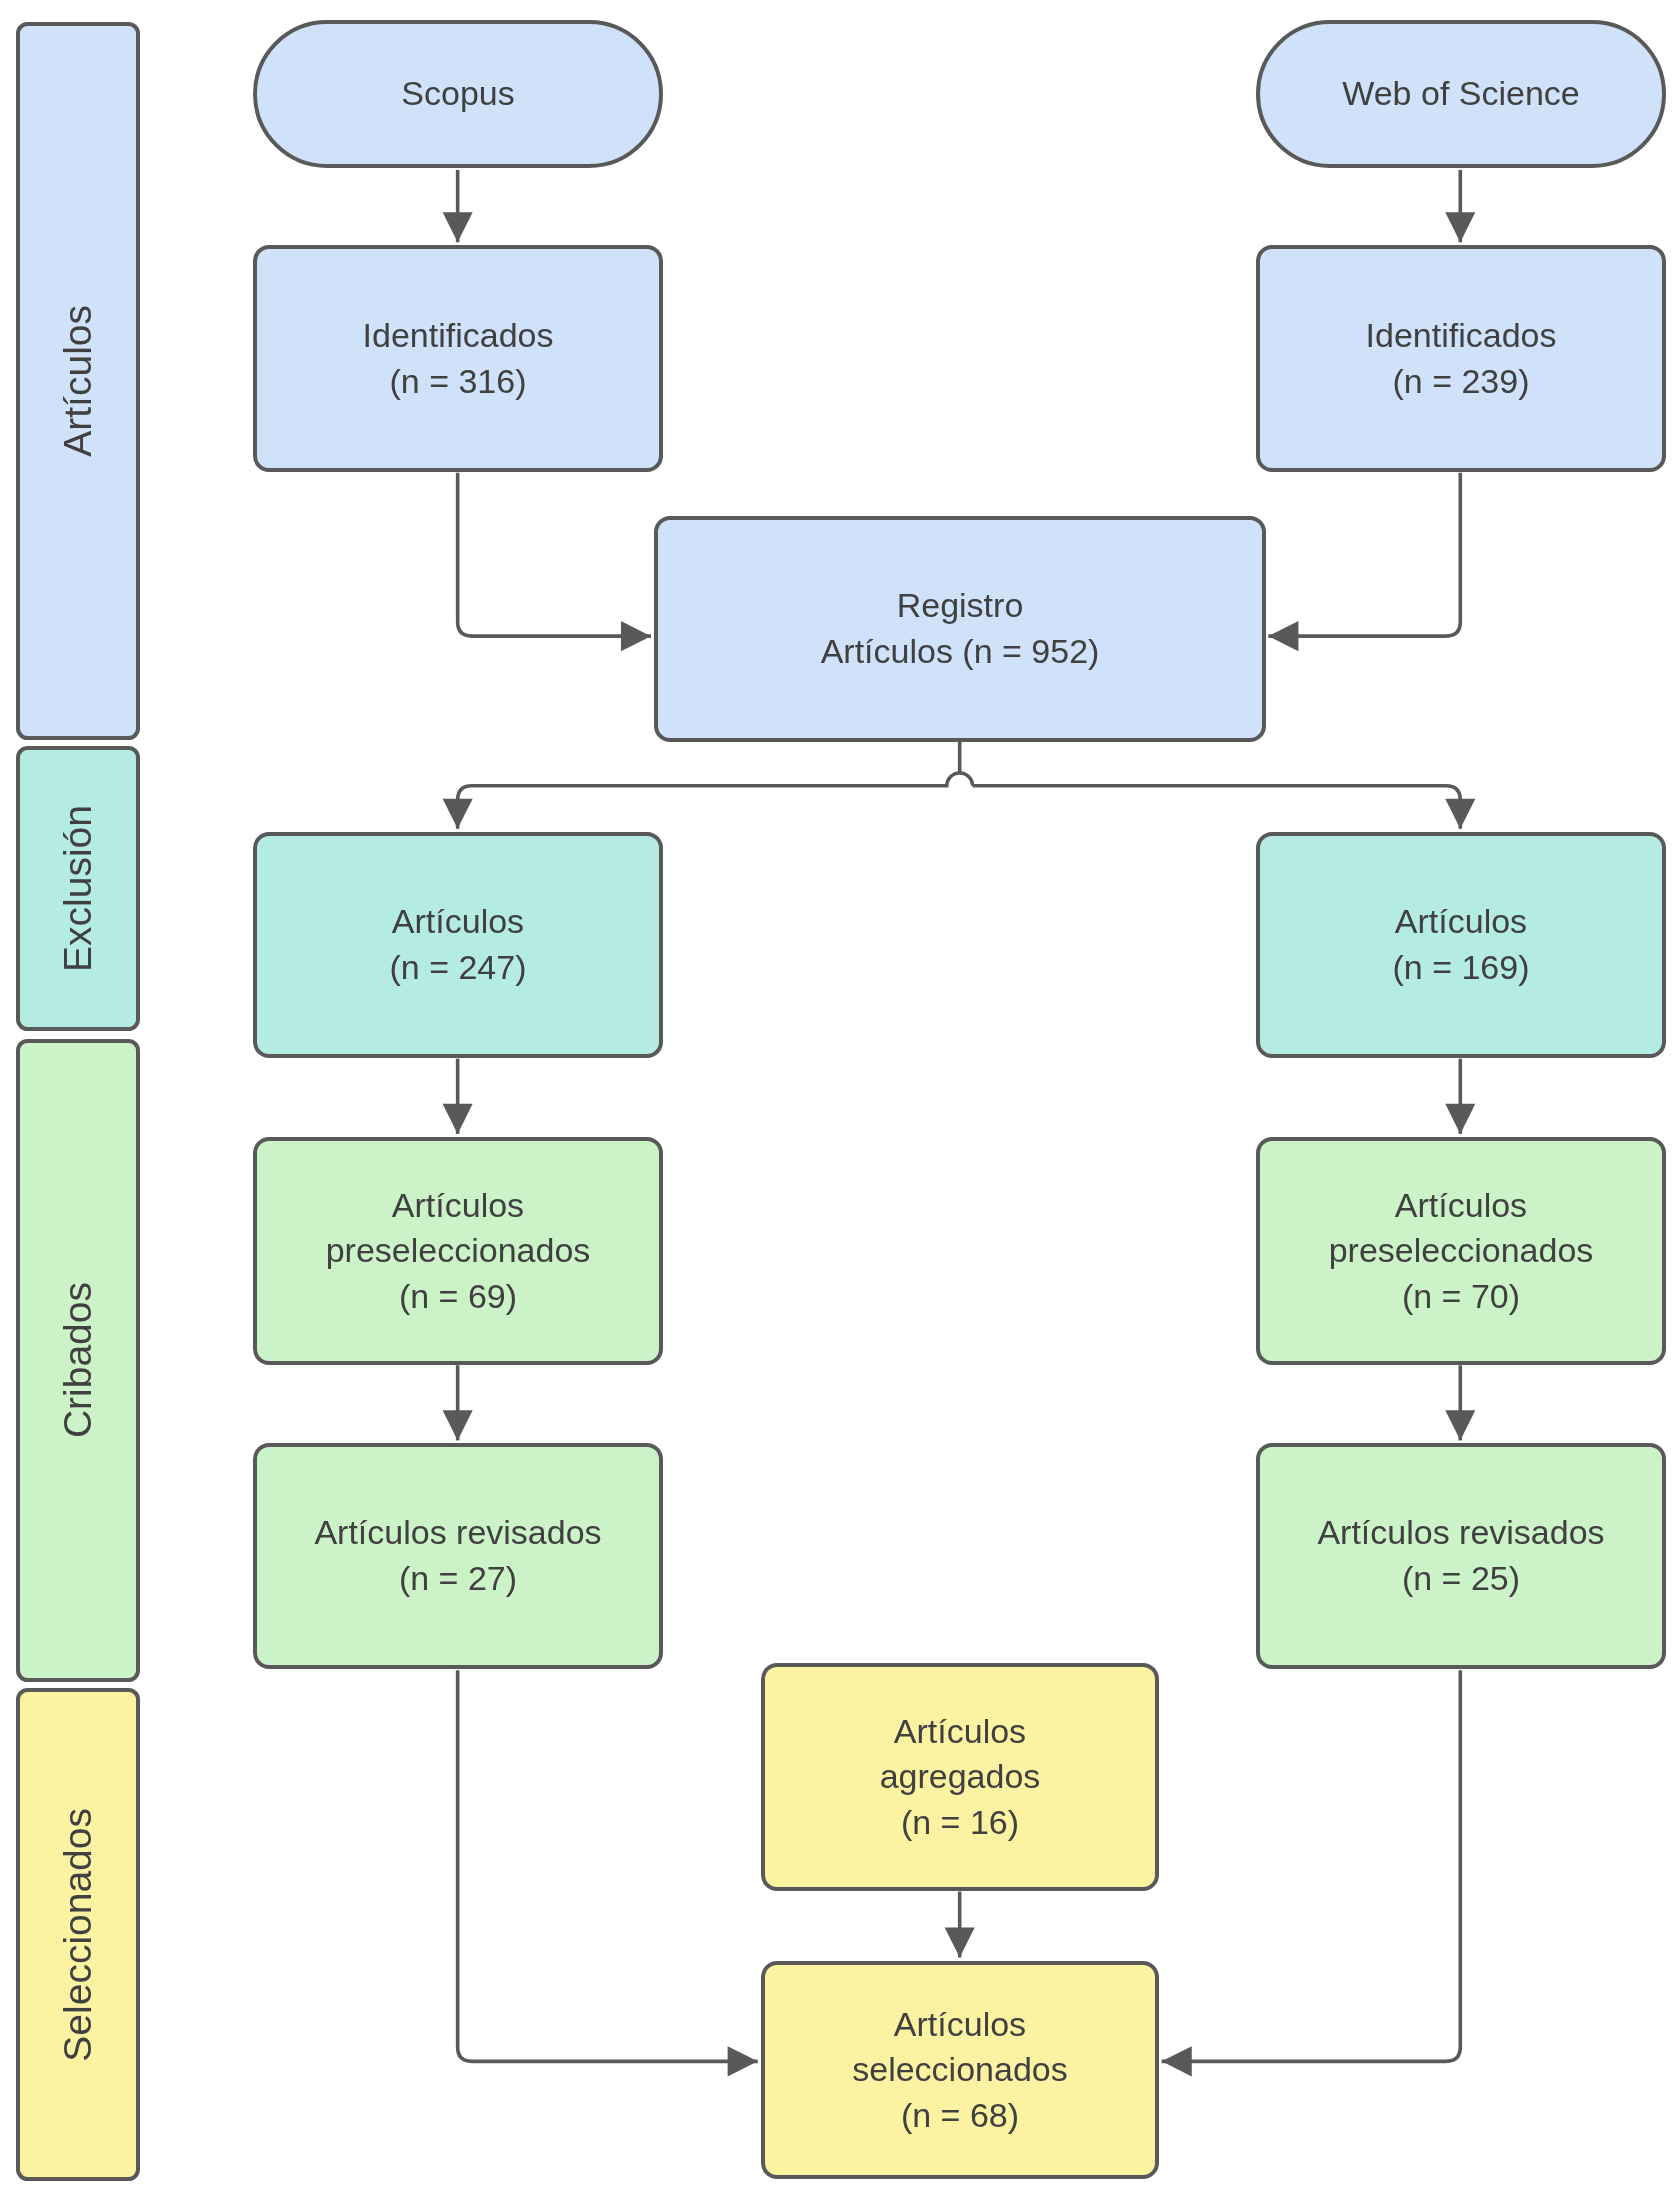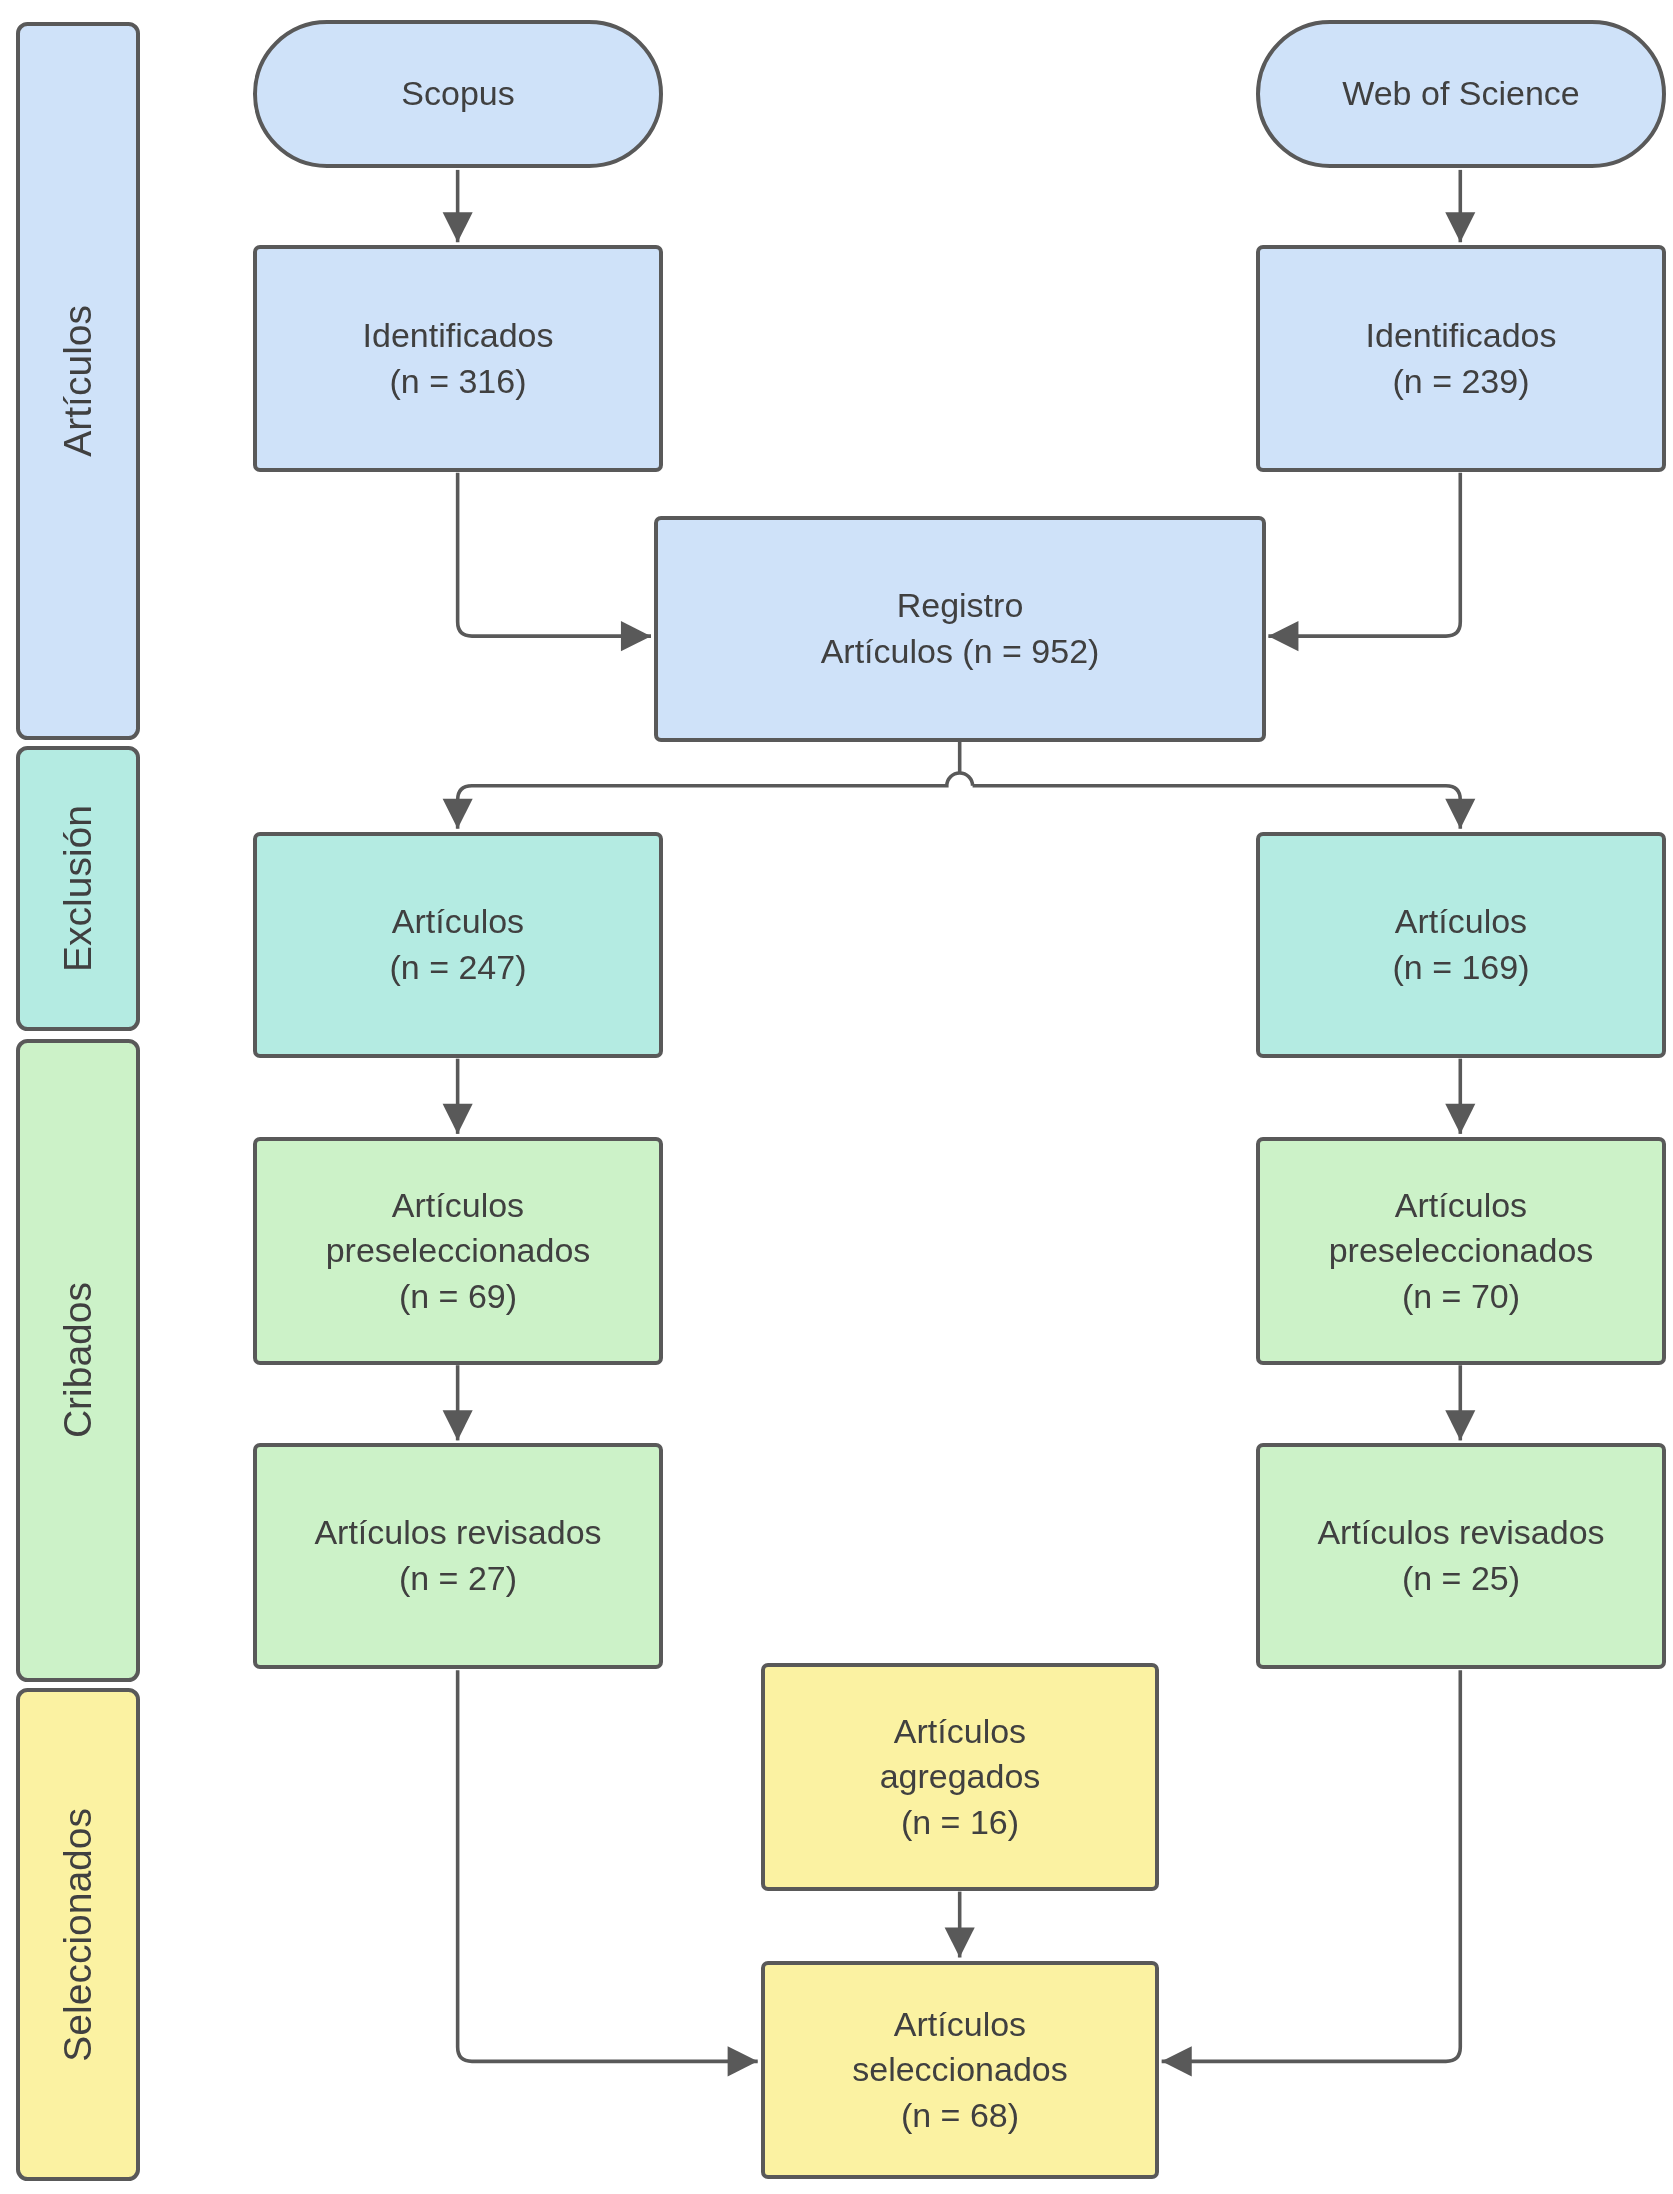--- a/index.html
+++ b/index.html
@@ -9,21 +9,21 @@
     height: 2194px;
     background: #ffffff;
     font-family: "Liberation Sans", sans-serif;
     overflow: hidden;
   }
   #wires { position: absolute; left: 0; top: 0; width: 1673px; height: 2194px; }
   .node {
     position: absolute;
     box-sizing: border-box;
     border: 4.3px solid #595959;
-    border-radius: 7px;
+    border-radius: 16px;
     display: flex;
     align-items: center;
     justify-content: center;
     text-align: center;
     color: #404040;
     font-size: 34px;
     line-height: 1.34;
     white-space: pre-line;
     padding: 0 13px;
   }

